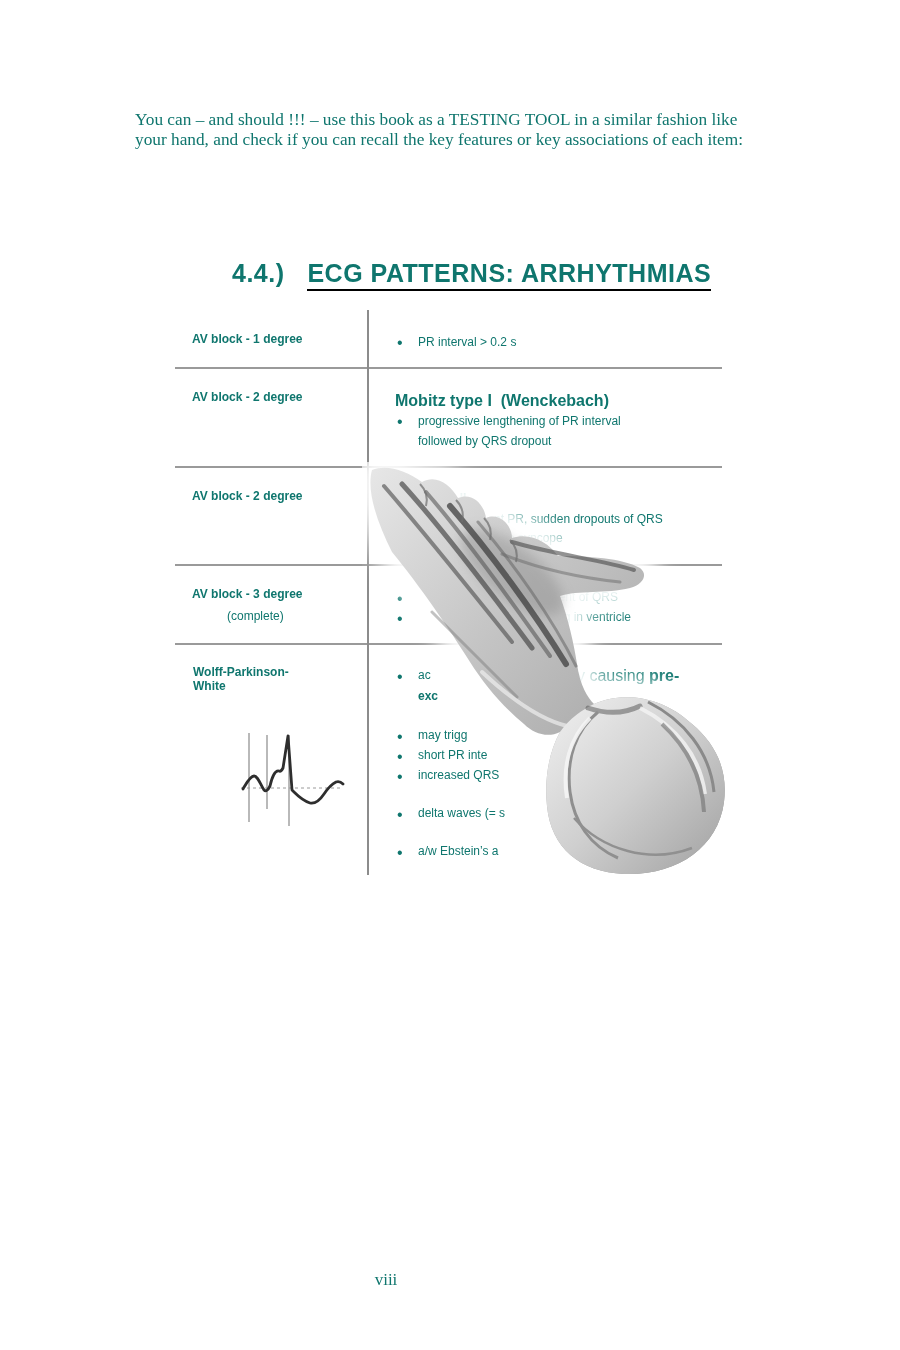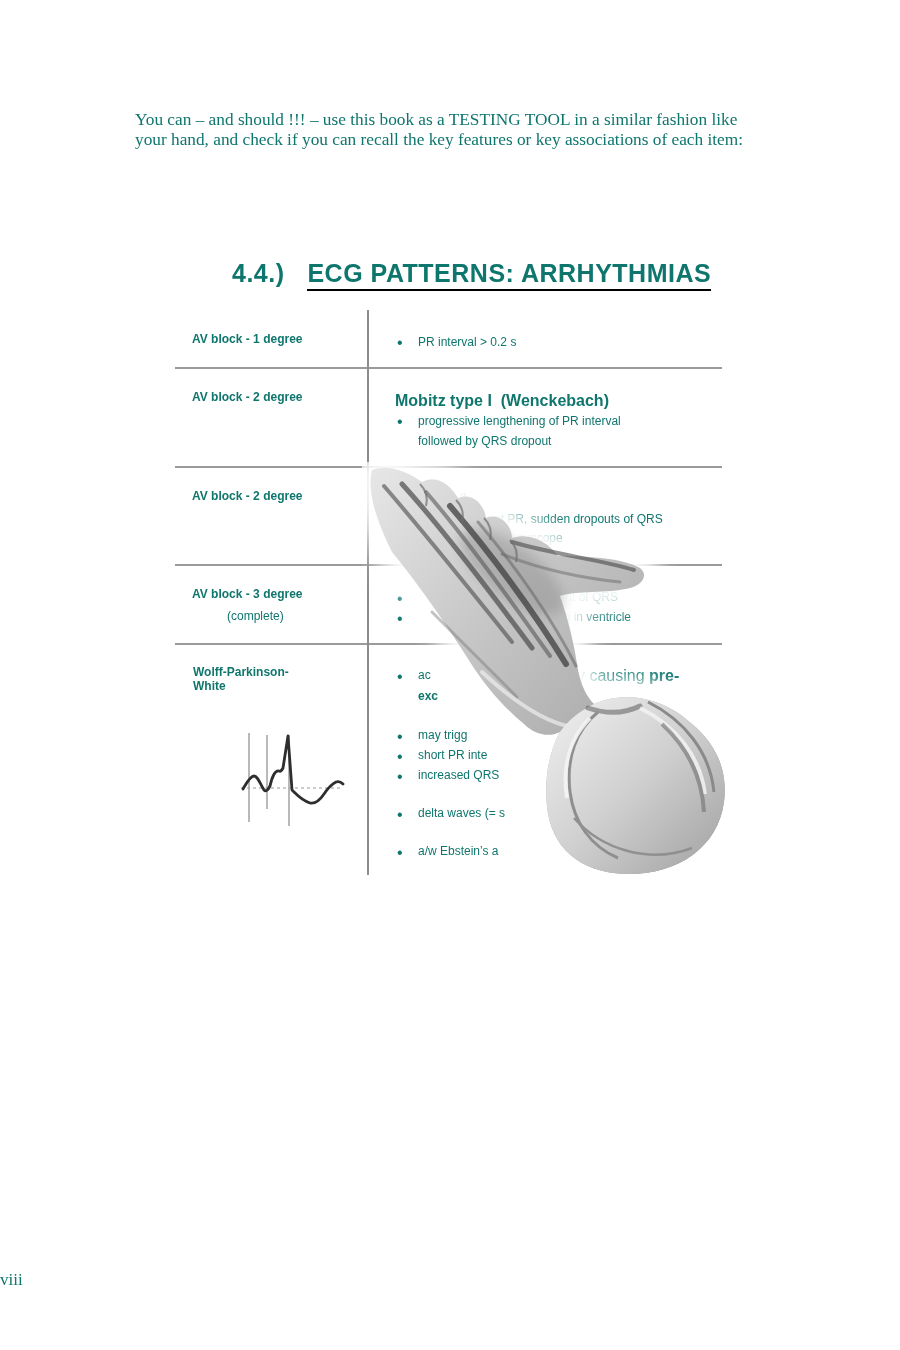--- a/index.html
+++ b/index.html
@@ -159,15 +159,15 @@
              C 182,314 188,288 198,270 C 208,256 220,248 232,242 Z" fill="url(#gCuff)"></path>
     <path d="M 226,246 C 244,252 262,252 278,244" fill="none" stroke="#4f4f4f" stroke-width="5" opacity="0.5" stroke-linecap="round"></path>
     <path d="M 236,250 C 214,268 204,296 208,330 C 212,360 228,384 256,396" fill="none" stroke="#8f8f8f" stroke-width="3"></path>
     <path d="M 228,256 C 208,276 200,304 205,336" fill="none" stroke="#f4f4f4" stroke-width="4" opacity="0.9"></path>
     <path d="M 286,240 C 322,258 348,290 352,330" fill="none" stroke="#8a8a8a" stroke-width="3"></path>
     <path d="M 278,246 C 314,264 338,294 343,332" fill="none" stroke="#f2f2f2" stroke-width="4" opacity="0.85"></path>
     <path d="M 300,262 C 326,286 340,314 342,350" fill="none" stroke="#6f6f6f" stroke-width="4" opacity="0.6"></path>
     <path d="M 212,356 C 240,388 288,402 330,386" fill="none" stroke="#909090" stroke-width="2.5"></path>
   </svg>
 
-  <div class="abs serif" style="left:0;right:0;top:1270px;font-size:17px;">viii</div>
+  <div class="abs serif" style="left:0;right:0;top:1270px;text-align:center;font-size:17px;">viii</div>
 
 </div>
 
 </body></html>

